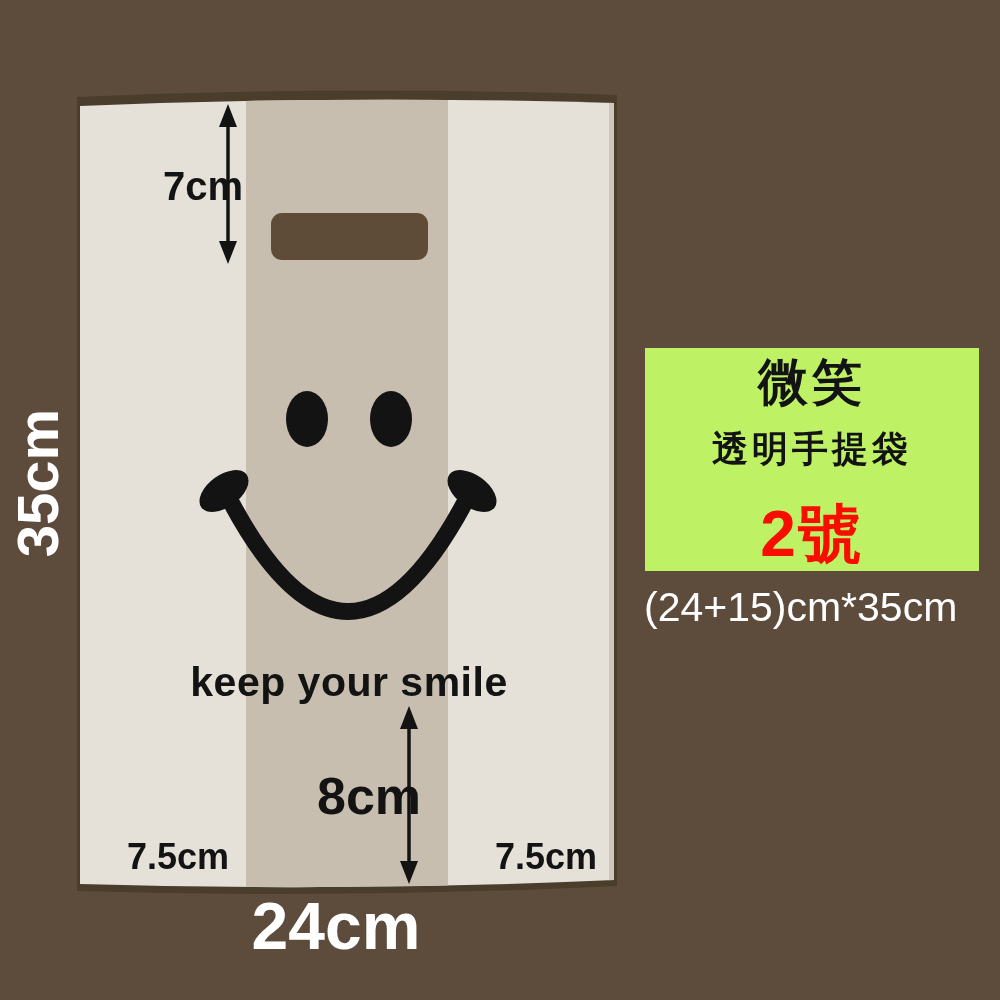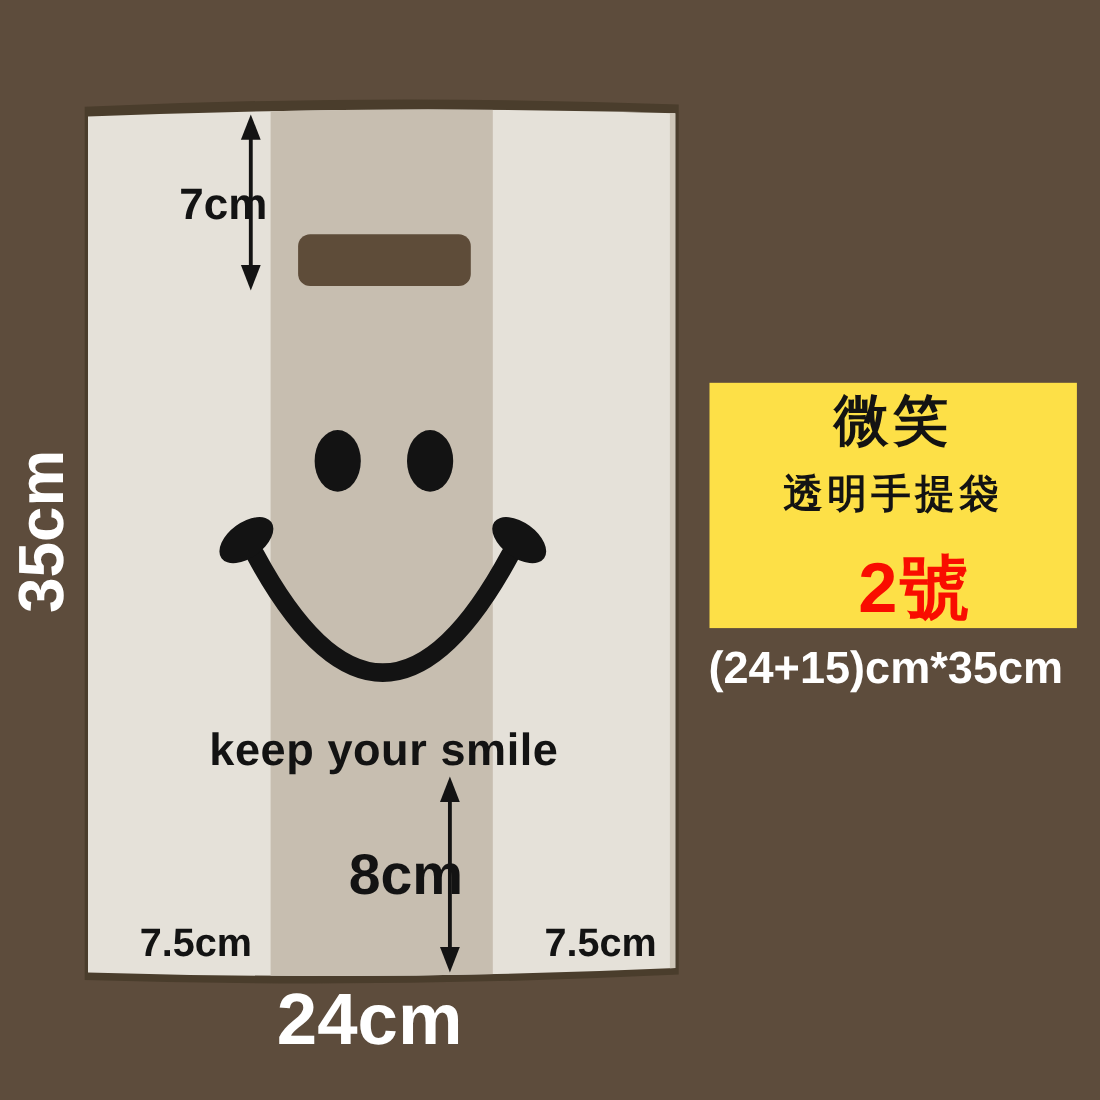--- a/index.html
+++ b/index.html
@@ -60,21 +60,21 @@
   .card-line1 { top: 9px;   font-size: 50px; }
   .card-line2 { top: 83px;  font-size: 36px; }
   .card-size  { top: 154px; font-size: 64px; letter-spacing: 2px; }
 
   .specs {
     position: absolute;
     left: 644px;
     top: 585px;
     color: #ffffff;
     font-size: 41px;
-    font-weight: 700;
+    font-weight: 400;
     line-height: 45px;
     white-space: nowrap;
   }
 </style>
 </head>
 <body>
 
 <div class="canvas" style="background: rgb(93, 76, 60);">
 
   <svg class="bag-svg" viewBox="0 0 1000 1000">
@@ -121,23 +121,23 @@
   <div class="lbl lbl-slogan">keep your smile</div>
 
   <div class="lbl lbl-bottom-g">8cm</div>
 
   <div class="lbl lbl-side-l">7.5cm</div>
 
   <div class="lbl lbl-side-r">7.5cm</div>
 
   <div class="lbl lbl-bag-w">24cm</div>
 
-  <div class="product-card" style="background: #fde047;">
+  <div class="product-card" style="background: #bef264;">
     <div class="card-line card-line1">微笑</div>
     <div class="card-line card-line2">透明手提袋</div>
-    <div class="card-line card-size" style="color: rgb(249, 13, 0); padding-left: 20px;">2號</div>
+    <div class="card-line card-size" style="color: rgb(249, 13, 0);">2號</div>
   </div>
 
   <div class="specs">
     <div>(24+15)cm*35cm</div>
   </div>
 
 </div>
 
 </body></html>

